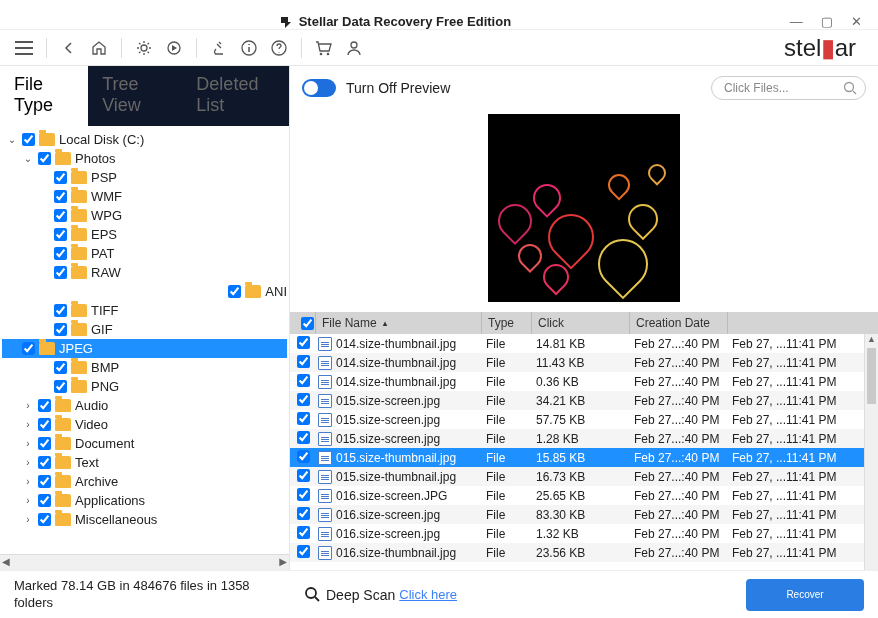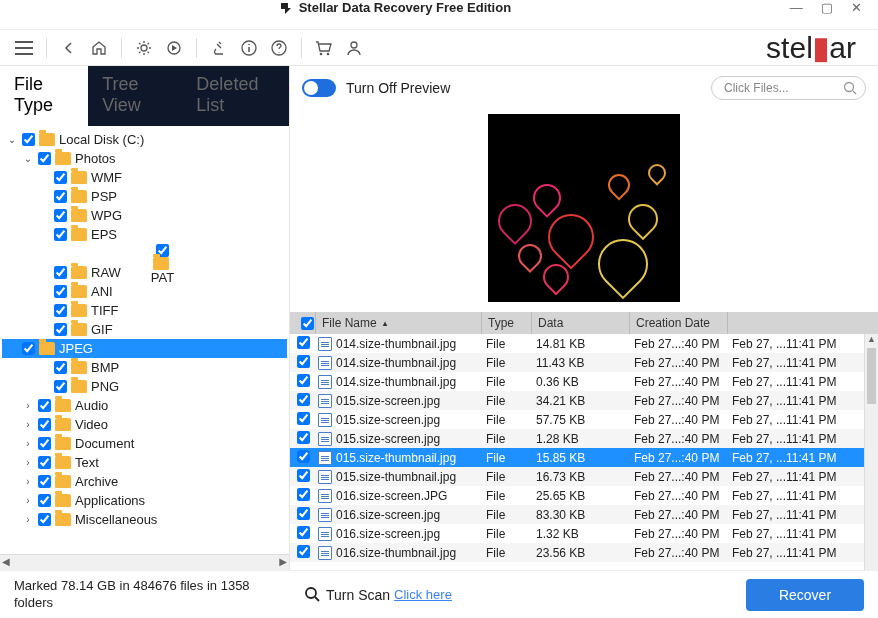--- a/index.html
+++ b/index.html
@@ -1,23 +1,23 @@
 <!DOCTYPE html>
 <html><head>
 <meta charset="utf-8">
 <style>
 * { margin: 0; padding: 0; box-sizing: border-box; font-family: "Segoe UI", Arial, sans-serif; }
 body { width: 878px; height: 618px; background: #fff; overflow: hidden; font-size: 13px; color: #222; }
-.titlebar { height: 30px; display: flex; align-items: flex-start; background: #fff; border-bottom: 1px solid #eee; }
+.titlebar { height: 30px; display: flex; align-items: flex-end; background: #fff; border-bottom: 1px solid #eee; }
 .titlebar .title-center { flex: 1; text-align: center; display: flex; align-items: center; justify-content: center; gap: 6px; font-weight: 600; font-size: 13px; }
 .titlebar .win-controls { display: flex; gap: 18px; padding-right: 16px; color: #666; }
 .toolbar { height: 36px; display: flex; align-items: center; padding: 0 10px; background: #fff; border-bottom: 1px solid #e5e5e5; gap: 2px; }
 .toolbar .divider { width: 1px; height: 20px; background: #ddd; margin: 0 6px; }
 .toolbar .iconbtn { width: 28px; height: 28px; display: flex; align-items: center; justify-content: center; color: #555; border-radius: 3px; cursor: pointer; }
-.brand { margin-left: auto; font-size: 30px; color: #222; letter-spacing: 0px; padding-right: 12px; }
+.brand { margin-left: auto; font-size: 24px; color: #222; letter-spacing: 0px; padding-right: 12px; }
 .brand .r1 { color: #d83b3b; font-weight: 700; }
 .main { display: flex; height: calc(618px - 30px - 36px - 48px); }
 .left { width: 290px; border-right: 1px solid #e5e5e5; display: flex; flex-direction: column; min-width: 290px; }
 .tabs { display: flex; }
 .tab { padding: 8px 14px; font-size: 18px; color: #666; cursor: pointer; }
 .tab.active { background: #fff; color: #000; border-bottom: 2px solid #fff; }
 .tab:not(.active) { background: #0f172a; }
 .tree { flex: 1; overflow-y: auto; overflow-x: hidden; padding: 4px 2px; }
 .tree-row { display: flex; align-items: center; height: 19px; padding-left: 4px; white-space: nowrap; cursor: default; }
 .tree-row.selected { background: #1e90ff; color: #fff; }
@@ -47,21 +47,21 @@
 .col-name { width: 166px; padding-left: 2px; display: flex; align-items: center; gap: 4px; overflow: hidden; flex-shrink:0;}
 .col-type { width: 50px; padding-left: 4px; flex-shrink:0;}
 .col-size { width: 98px; padding-left: 4px; flex-shrink:0;}
 .col-date { width: 98px; padding-left: 4px; overflow: hidden; white-space: nowrap; flex-shrink:0;}
 .file-icon { width: 14px; height: 14px; border: 1px solid #4a7dc9; background: #fff; border-radius: 1px; position: relative; flex-shrink: 0; }
 .file-icon::after { content: ""; position: absolute; top: 4px; left: 2px; right: 2px; height: 1px; background: #4a7dc9; box-shadow: 0 2px 0 #4a7dc9, 0 4px 0 #4a7dc9; }
 .footer { height: 48px; display: flex; align-items: center; padding: 0 14px; border-top: 1px solid #eee; gap: 20px; font-size: 13px; }
 .footer .marked { width: 270px; line-height: 1.3; }
 .footer .deep { display: flex; align-items: center; gap: 4px; }
 .footer .deep a { color: #3b82f6; text-decoration: underline; cursor: pointer; }
-.recover-btn { margin-left: auto; background: #2a7de2; color: #fff; border: none; border-radius: 4px; width: 118px; height: 32px; font-size: 14px; cursor: pointer; }
+.recover-btn { margin-left: auto; background: #2a7de2; color: #fff; border: none; border-radius: 4px; width: 118px; height: 32px; font-size: 10px; cursor: pointer; }
 svg { display: block; }
 .sort-ind { margin-left: 2px; font-size: 9px; }
 .vscroll-track { width: 14px; background: #f0f0f0; border-left: 1px solid #ddd; flex-shrink:0;}
 .tbody-container { display: flex; flex: 1; min-height: 0;}
 .tbody-inner { flex: 1; overflow: hidden;}
 </style>
 </head>
 <body>
 
 <div class="titlebar">
@@ -164,53 +164,53 @@
         <div class="tree-row" style="padding-left: 20px;">
           <span class="exp">⌄</span>
           <input type="checkbox" class="cb" checked="" style="">
           <span class="folder-icon"></span>
           <span>Photos</span>
         </div>
         <div class="tree-row" style="padding-left: 36px;">
           <span class="exp"></span>
           <input type="checkbox" class="cb" checked="" style="">
           <span class="folder-icon"></span>
+          <span>PSP</span>
+        </div>
+        <div class="tree-row" style="padding-left: 36px;">
+          <span class="exp"></span>
+          <input type="checkbox" class="cb" checked="" style="">
+          <span class="folder-icon"></span>
           <span>WMF</span>
         </div>
         <div class="tree-row" style="padding-left: 36px;">
           <span class="exp"></span>
           <input type="checkbox" class="cb" checked="" style="">
           <span class="folder-icon"></span>
-          <span>PSP</span>
-        </div>
-        <div class="tree-row" style="padding-left: 36px;">
-          <span class="exp"></span>
-          <input type="checkbox" class="cb" checked="" style="">
-          <span class="folder-icon"></span>
           <span>WPG</span>
         </div>
         <div class="tree-row" style="padding-left: 36px;">
           <span class="exp"></span>
           <input type="checkbox" class="cb" checked="" style="">
           <span class="folder-icon"></span>
           <span>EPS</span>
         </div>
-        <div class="tree-row" style="padding-left: 36px; flex-direction: column;">
+        <div class="tree-row" style="padding-left: 36px;">
           <span class="exp"></span>
           <input type="checkbox" class="cb" checked="" style="">
           <span class="folder-icon"></span>
           <span>PAT</span>
         </div>
         <div class="tree-row" style="padding-left: 36px;">
           <span class="exp"></span>
           <input type="checkbox" class="cb" checked="" style="">
           <span class="folder-icon"></span>
           <span>RAW</span>
         </div>
-        <div class="tree-row" style="padding-left: 36px;">
+        <div class="tree-row" style="padding-left: 36px; justify-content: flex-end;">
           <span class="exp"></span>
           <input type="checkbox" class="cb" checked="" style="">
           <span class="folder-icon"></span>
           <span>ANI</span>
         </div>
         <div class="tree-row" style="padding-left: 36px;">
           <span class="exp"></span>
           <input type="checkbox" class="cb" checked="" style="">
           <span class="folder-icon"></span>
           <span>TIFF</span>
@@ -320,21 +320,21 @@
     <div class="table-wrap">
       <div class="thead">
         <div class="col col-cb">
             <input type="checkbox" checked="" style="margin-left: 5px;">
           </div>
         <div class="col col-name">
             <span>File Name</span>
             <span class="sort-ind">▴</span>
           </div>
         <div class="col col-type">Type</div>
-        <div class="col col-size">Data</div>
+        <div class="col col-size">Click</div>
         <div class="col col-date">Creation Date</div>
       </div>
       <div class="tbody-container">
         <div class="tbody-inner" id="tbody">
             <div class="trow">
               <div class="col-cb"><input type="checkbox" checked="" style=""></div>
               <div class="col-name">
                 <span class="file-icon"></span>
                 <span>014.size-thumbnail.jpg</span>
               </div>
@@ -476,17 +476,17 @@
 
 <div class="footer">
   <div class="marked">Marked 78.14 GB in 484676 files in 1358 folders</div>
   <div class="deep">
     <span>
         <svg width="18" height="18">
           <circle cx="7" cy="7" r="5" stroke="#222" fill="none" stroke-width="1.8"></circle>
           <path d="M11 11l4 4" stroke="#222" stroke-width="1.8"></path>
         </svg>
       </span>
-    <span style="font-size:14px;">Turn Scan</span>
+    <span style="font-size:14px;">Deep Scan</span>
     <a>Click here</a>
   </div>
   <button class="recover-btn">Recover</button>
 </div>
 
 </body></html>

